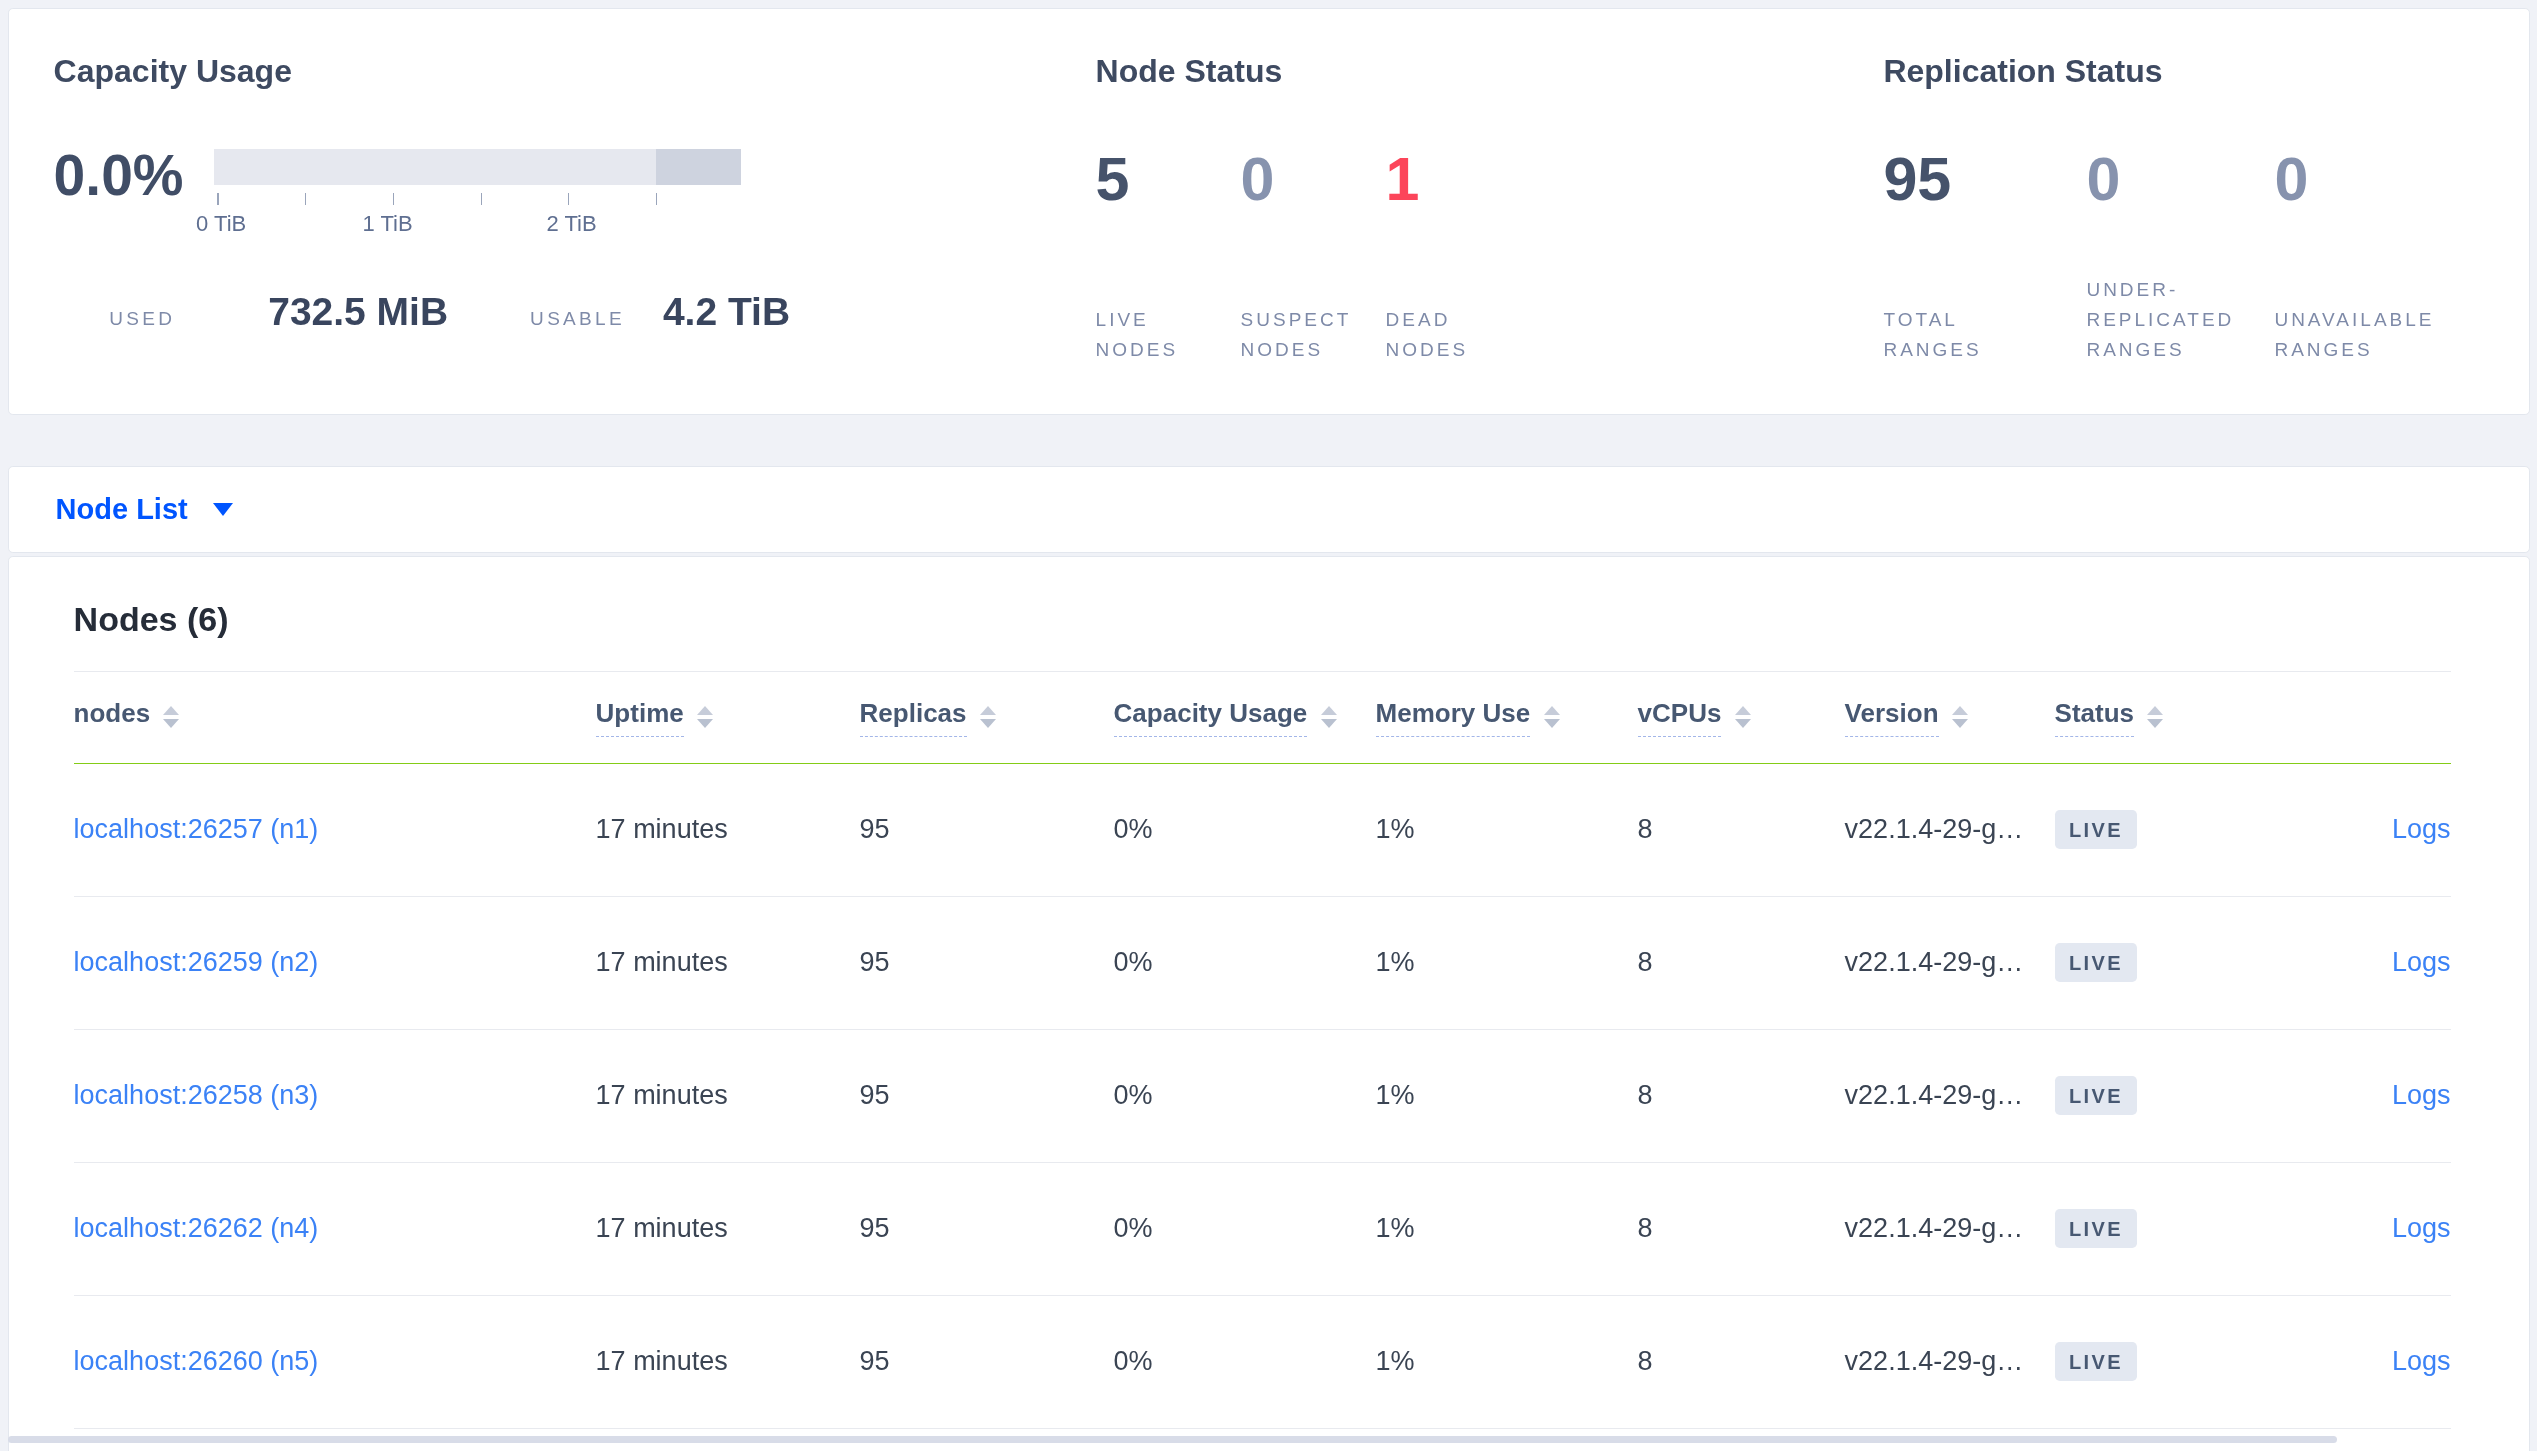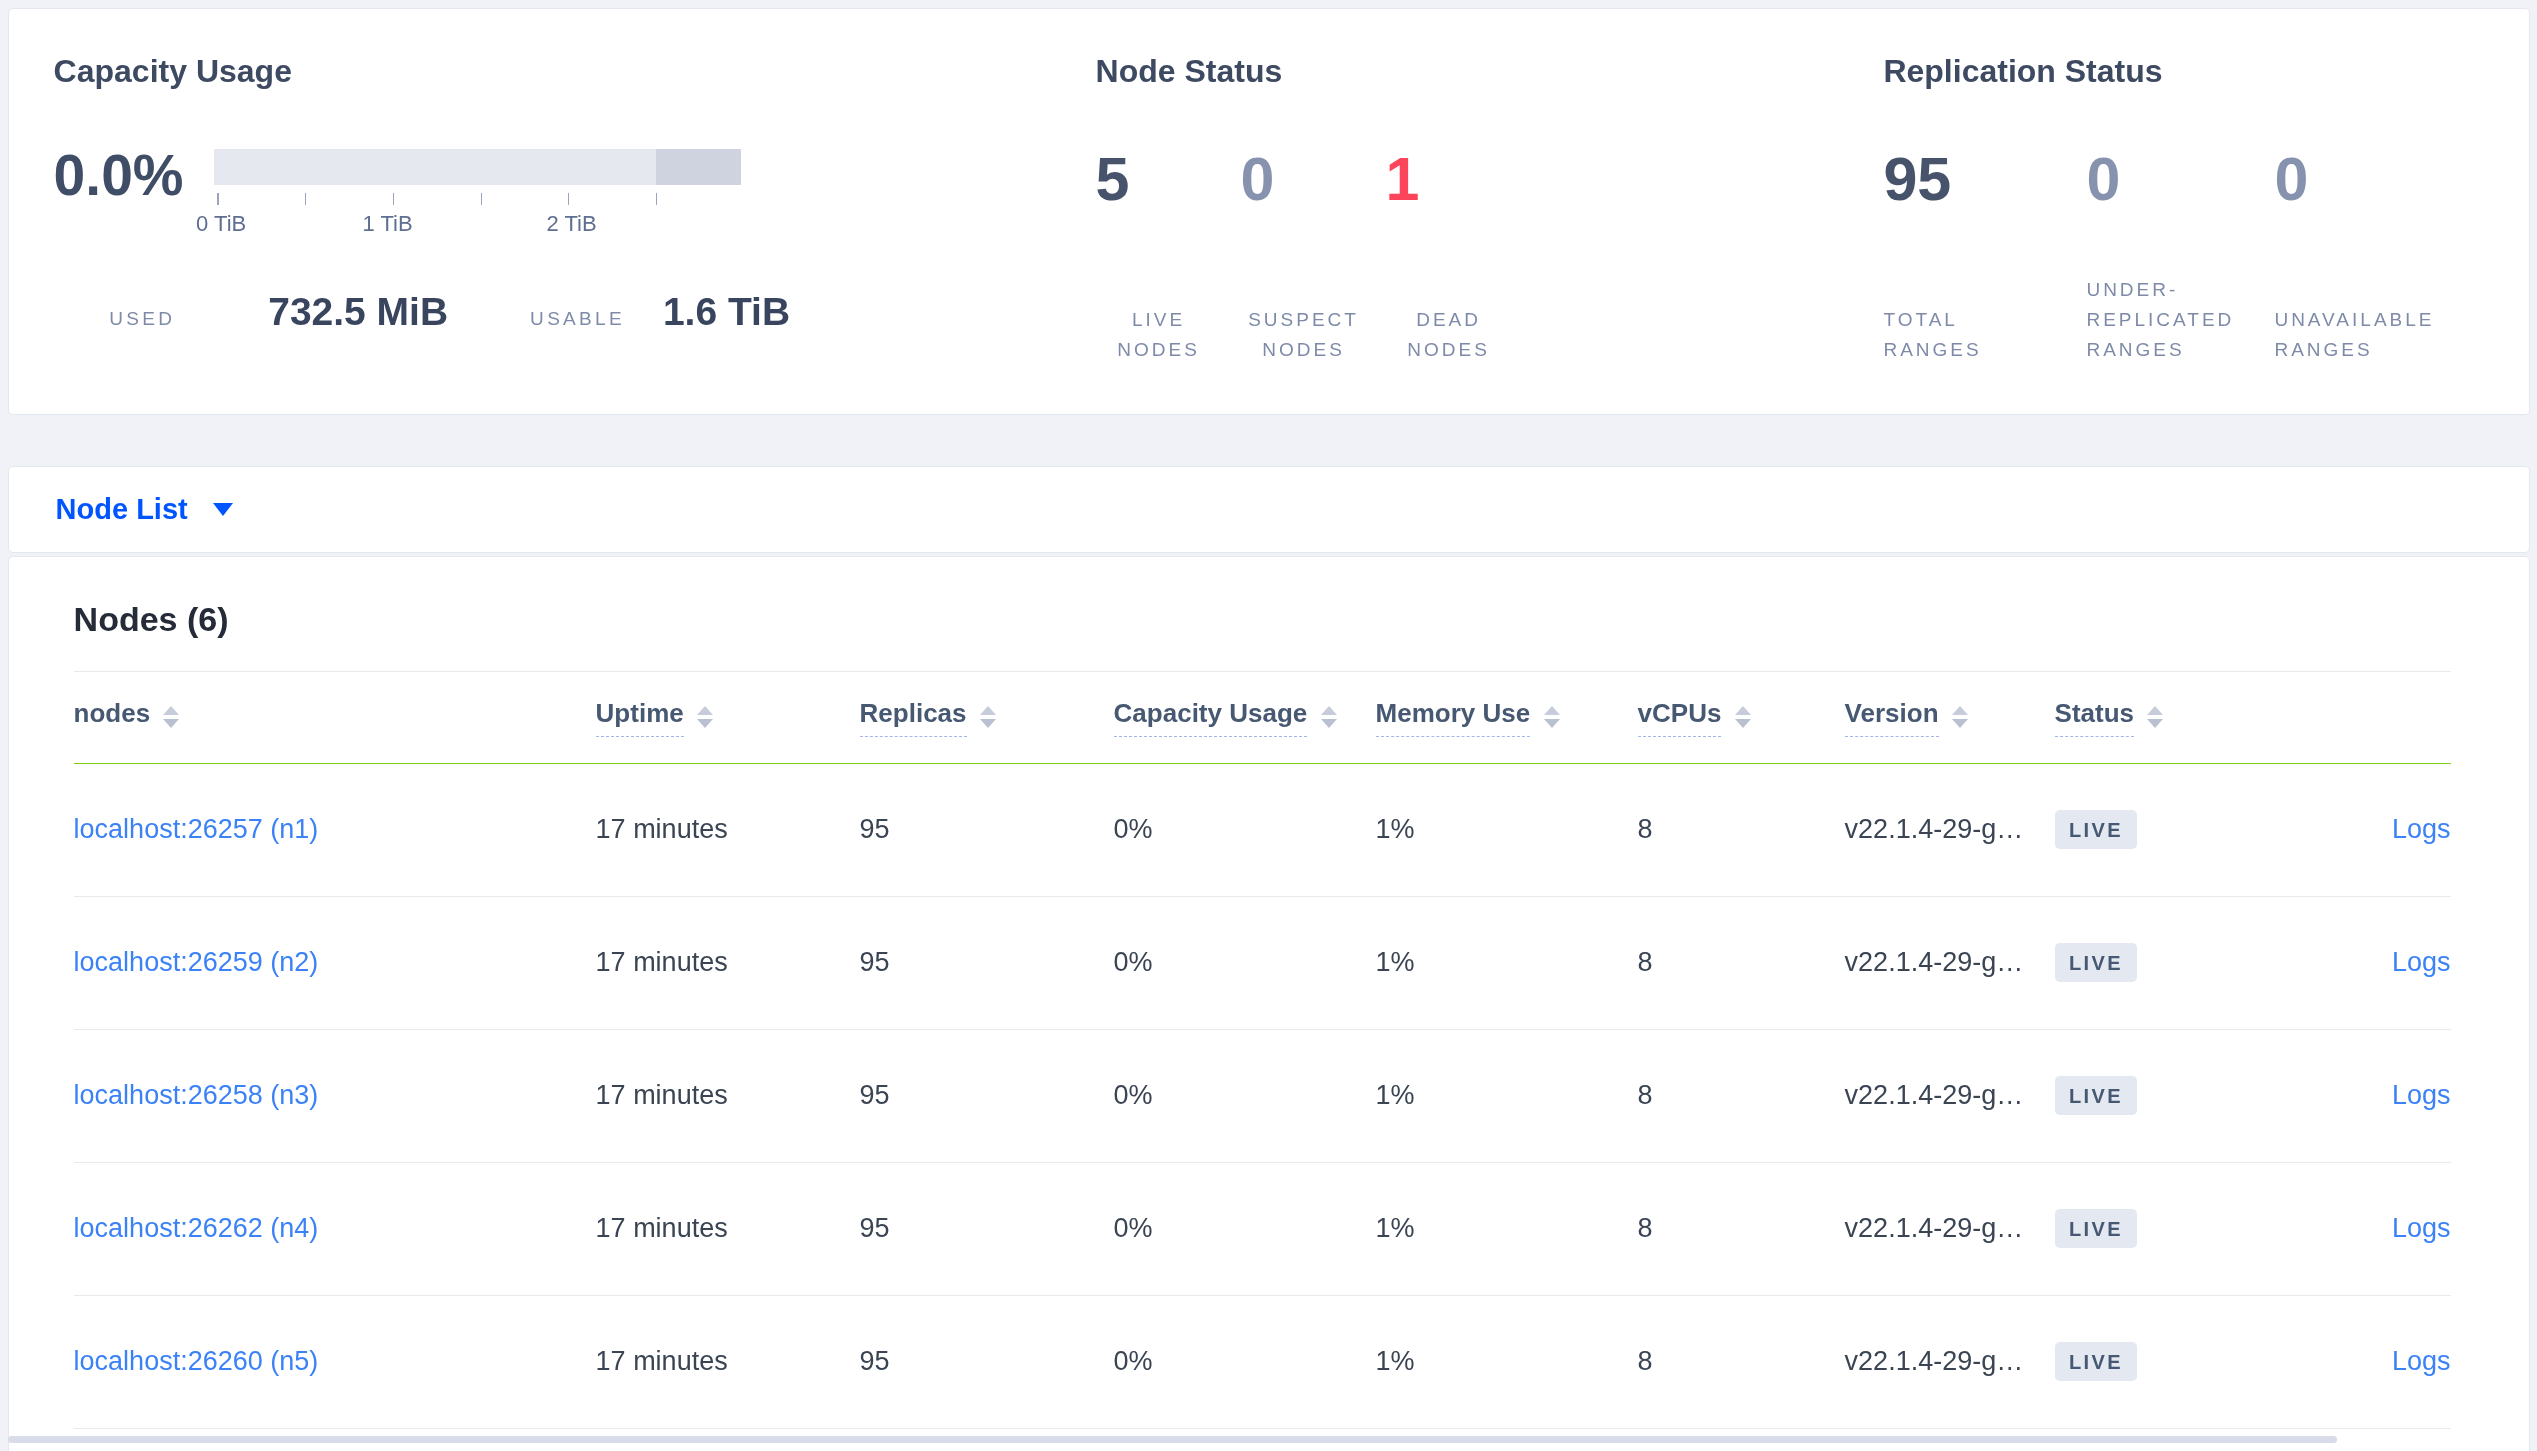--- a/index.html
+++ b/index.html
@@ -55,21 +55,21 @@
   .stat-dark   { color:#46536b; }
   .stat-muted  { color:#8793ae; }
   .stat-danger { color:#fc455a; }
   .stat-labels { margin-top:59px; display:flex; align-items:flex-end; min-height:93px; }
   .stat-label {
     display:block; font-size:19px; letter-spacing:3px; line-height:1.58;
     color:#7e8aa8; text-transform:uppercase;
   }
   .ns-c1 { width:145px; } .ns-c2 { width:145px; } .ns-c3 { width:143px; }
   .rs-c1 { width:203px; } .rs-c2 { width:188px; } .rs-c3 { width:210px; }
-  .lw-132 { width:126px;text-align:center; } .lw-165 { width:157px; } .lw-195 { width:186px; } .lw-205 { width:195px; }
+  .lw-132 { width:126px; } .lw-165 { width:157px; } .lw-195 { width:186px; } .lw-205 { width:195px; }
 
   
   .nav-bar {
     margin:51px 7.6px 0;
     height:87px;
     display:flex; align-items:center;
     padding-left:47px;
   }
   .view-dd {
     display:flex; align-items:center; cursor:pointer; text-decoration:none;
@@ -154,21 +154,21 @@
             <span style="left:7.6px">0 TiB</span>
             <span style="left:174px">1 TiB</span>
             <span style="left:358px">2 TiB</span>
           </div>
         </div>
       </div>
       <div class="cap-kv">
         <span class="kv-label mr-a">USED</span>
         <span class="kv-value mr-b">732.5 MiB</span>
         <span class="kv-label mr-c">USABLE</span>
-        <span class="kv-value">1.6 TiB</span>
+        <span class="kv-value">4.2 TiB</span>
       </div>
     </div>
 
     <div class="sec-ns">
       <h3 class="sec-title">Node Status</h3>
       <div class="stat-vals">
         <div class="ns-c1"><span class="stat-val stat-dark">5</span></div>
         <div class="ns-c2"><span class="stat-val stat-muted">0</span></div>
         <div class="ns-c3"><span class="stat-val stat-danger">1</span></div>
       </div>

